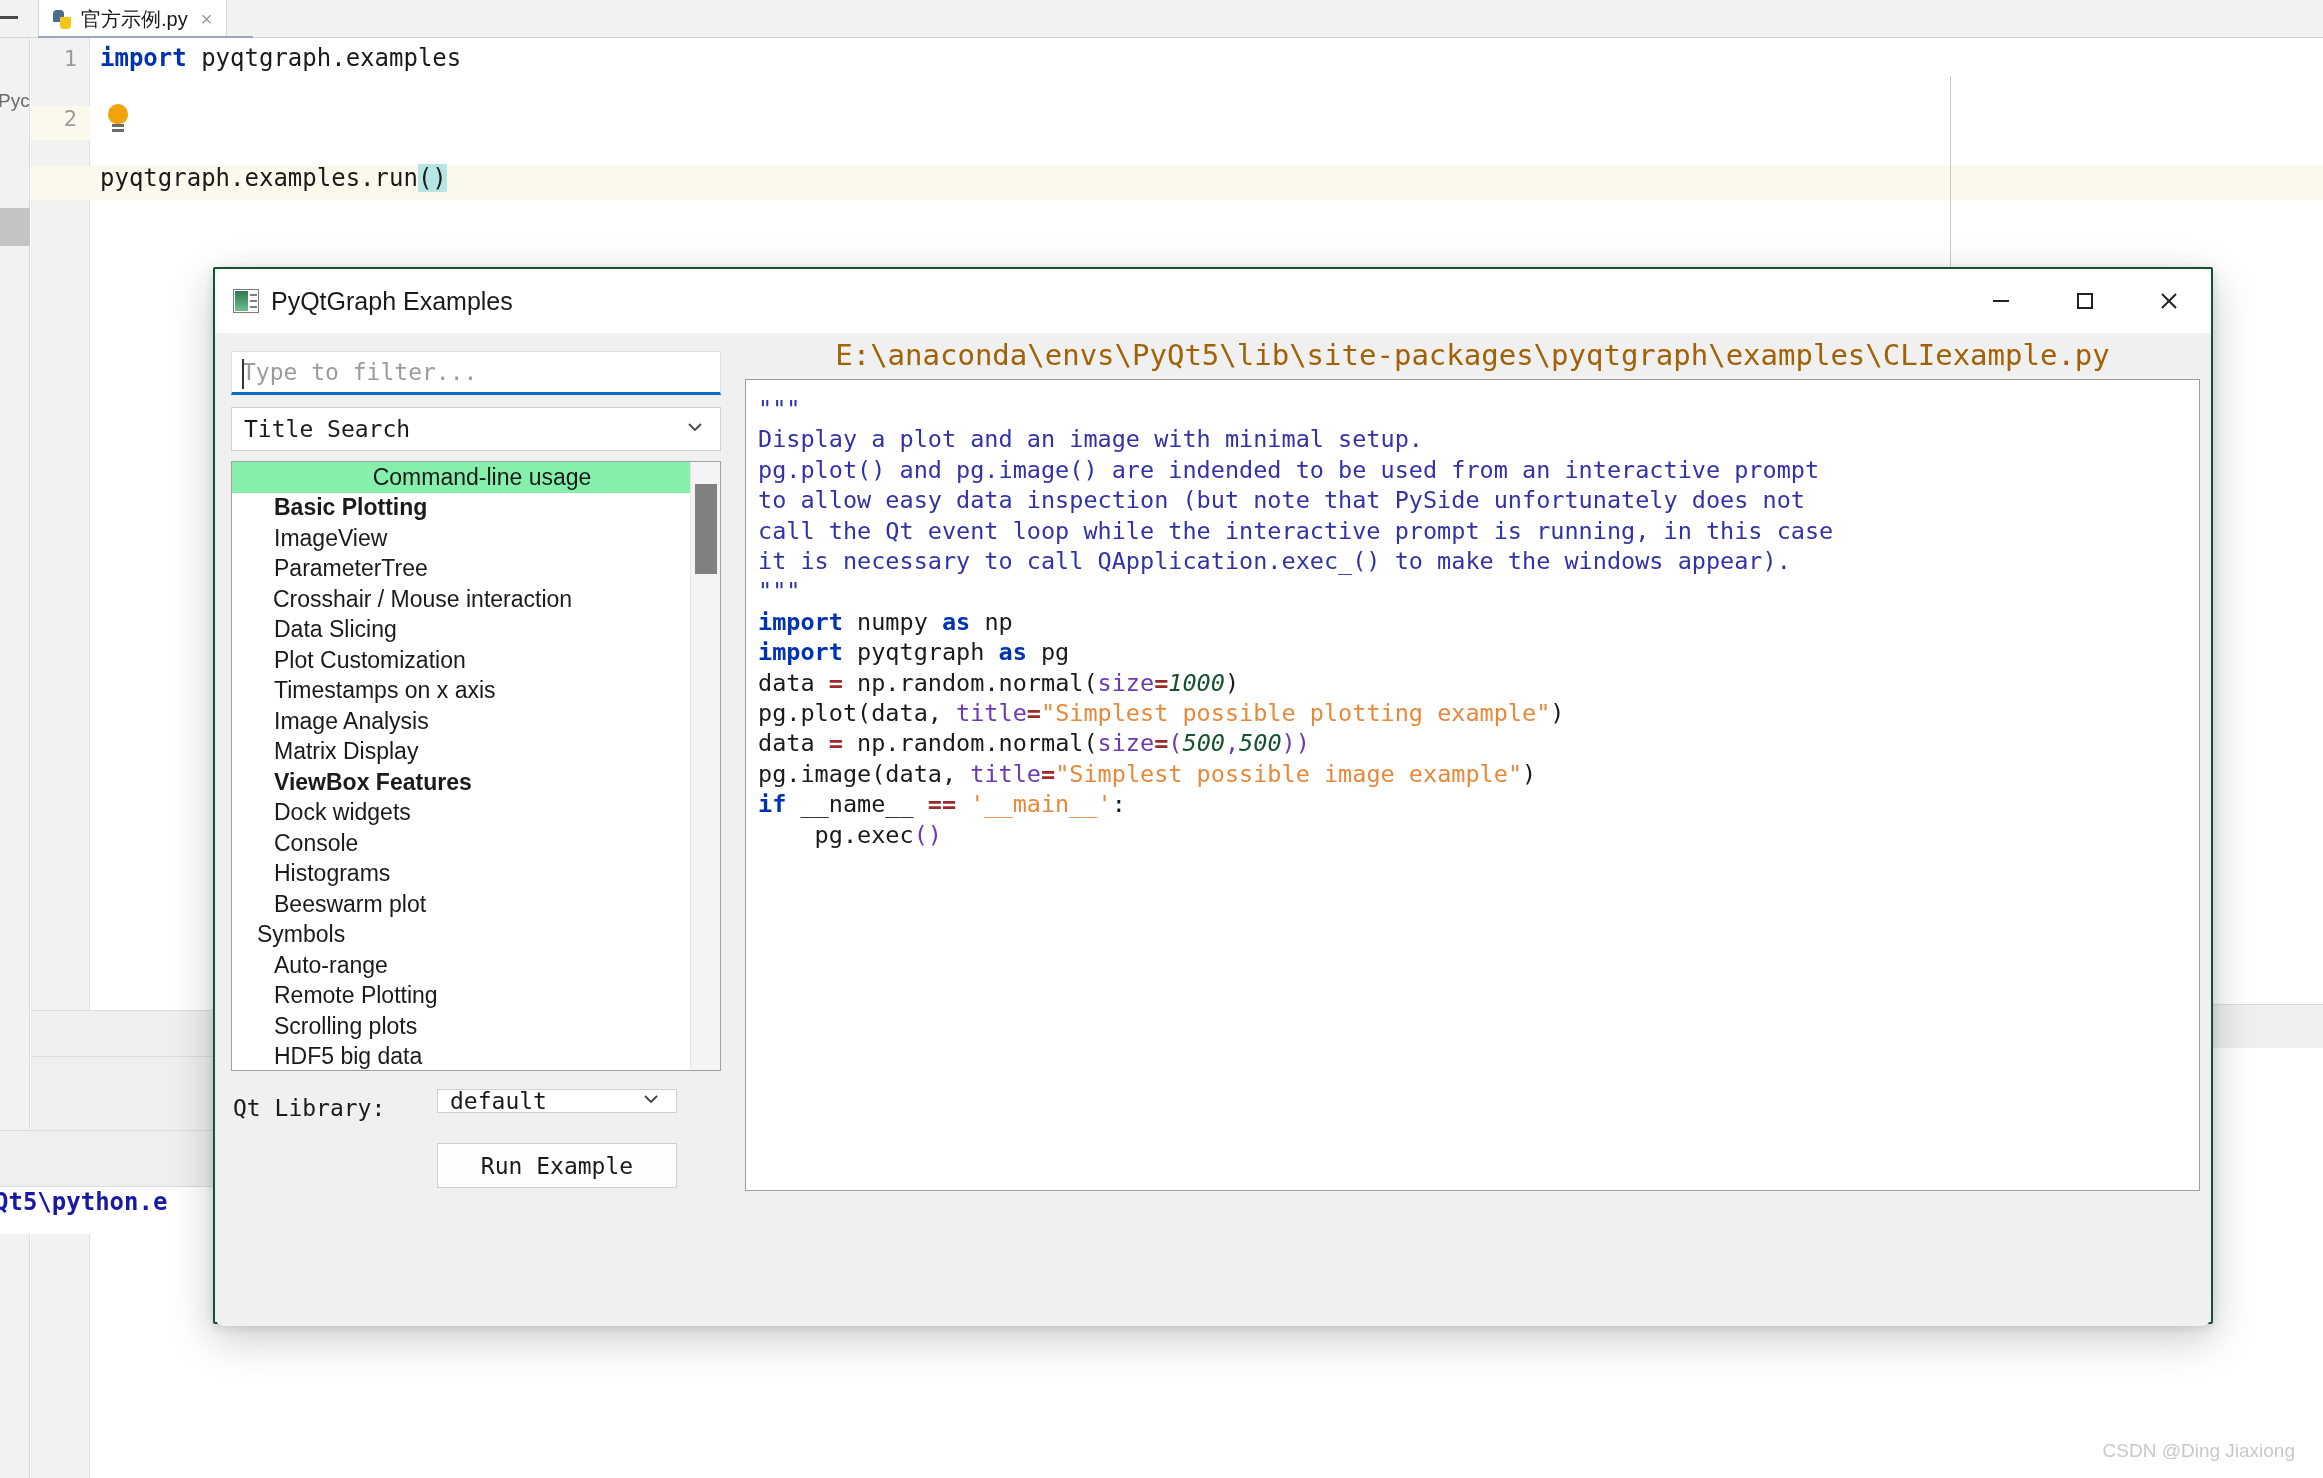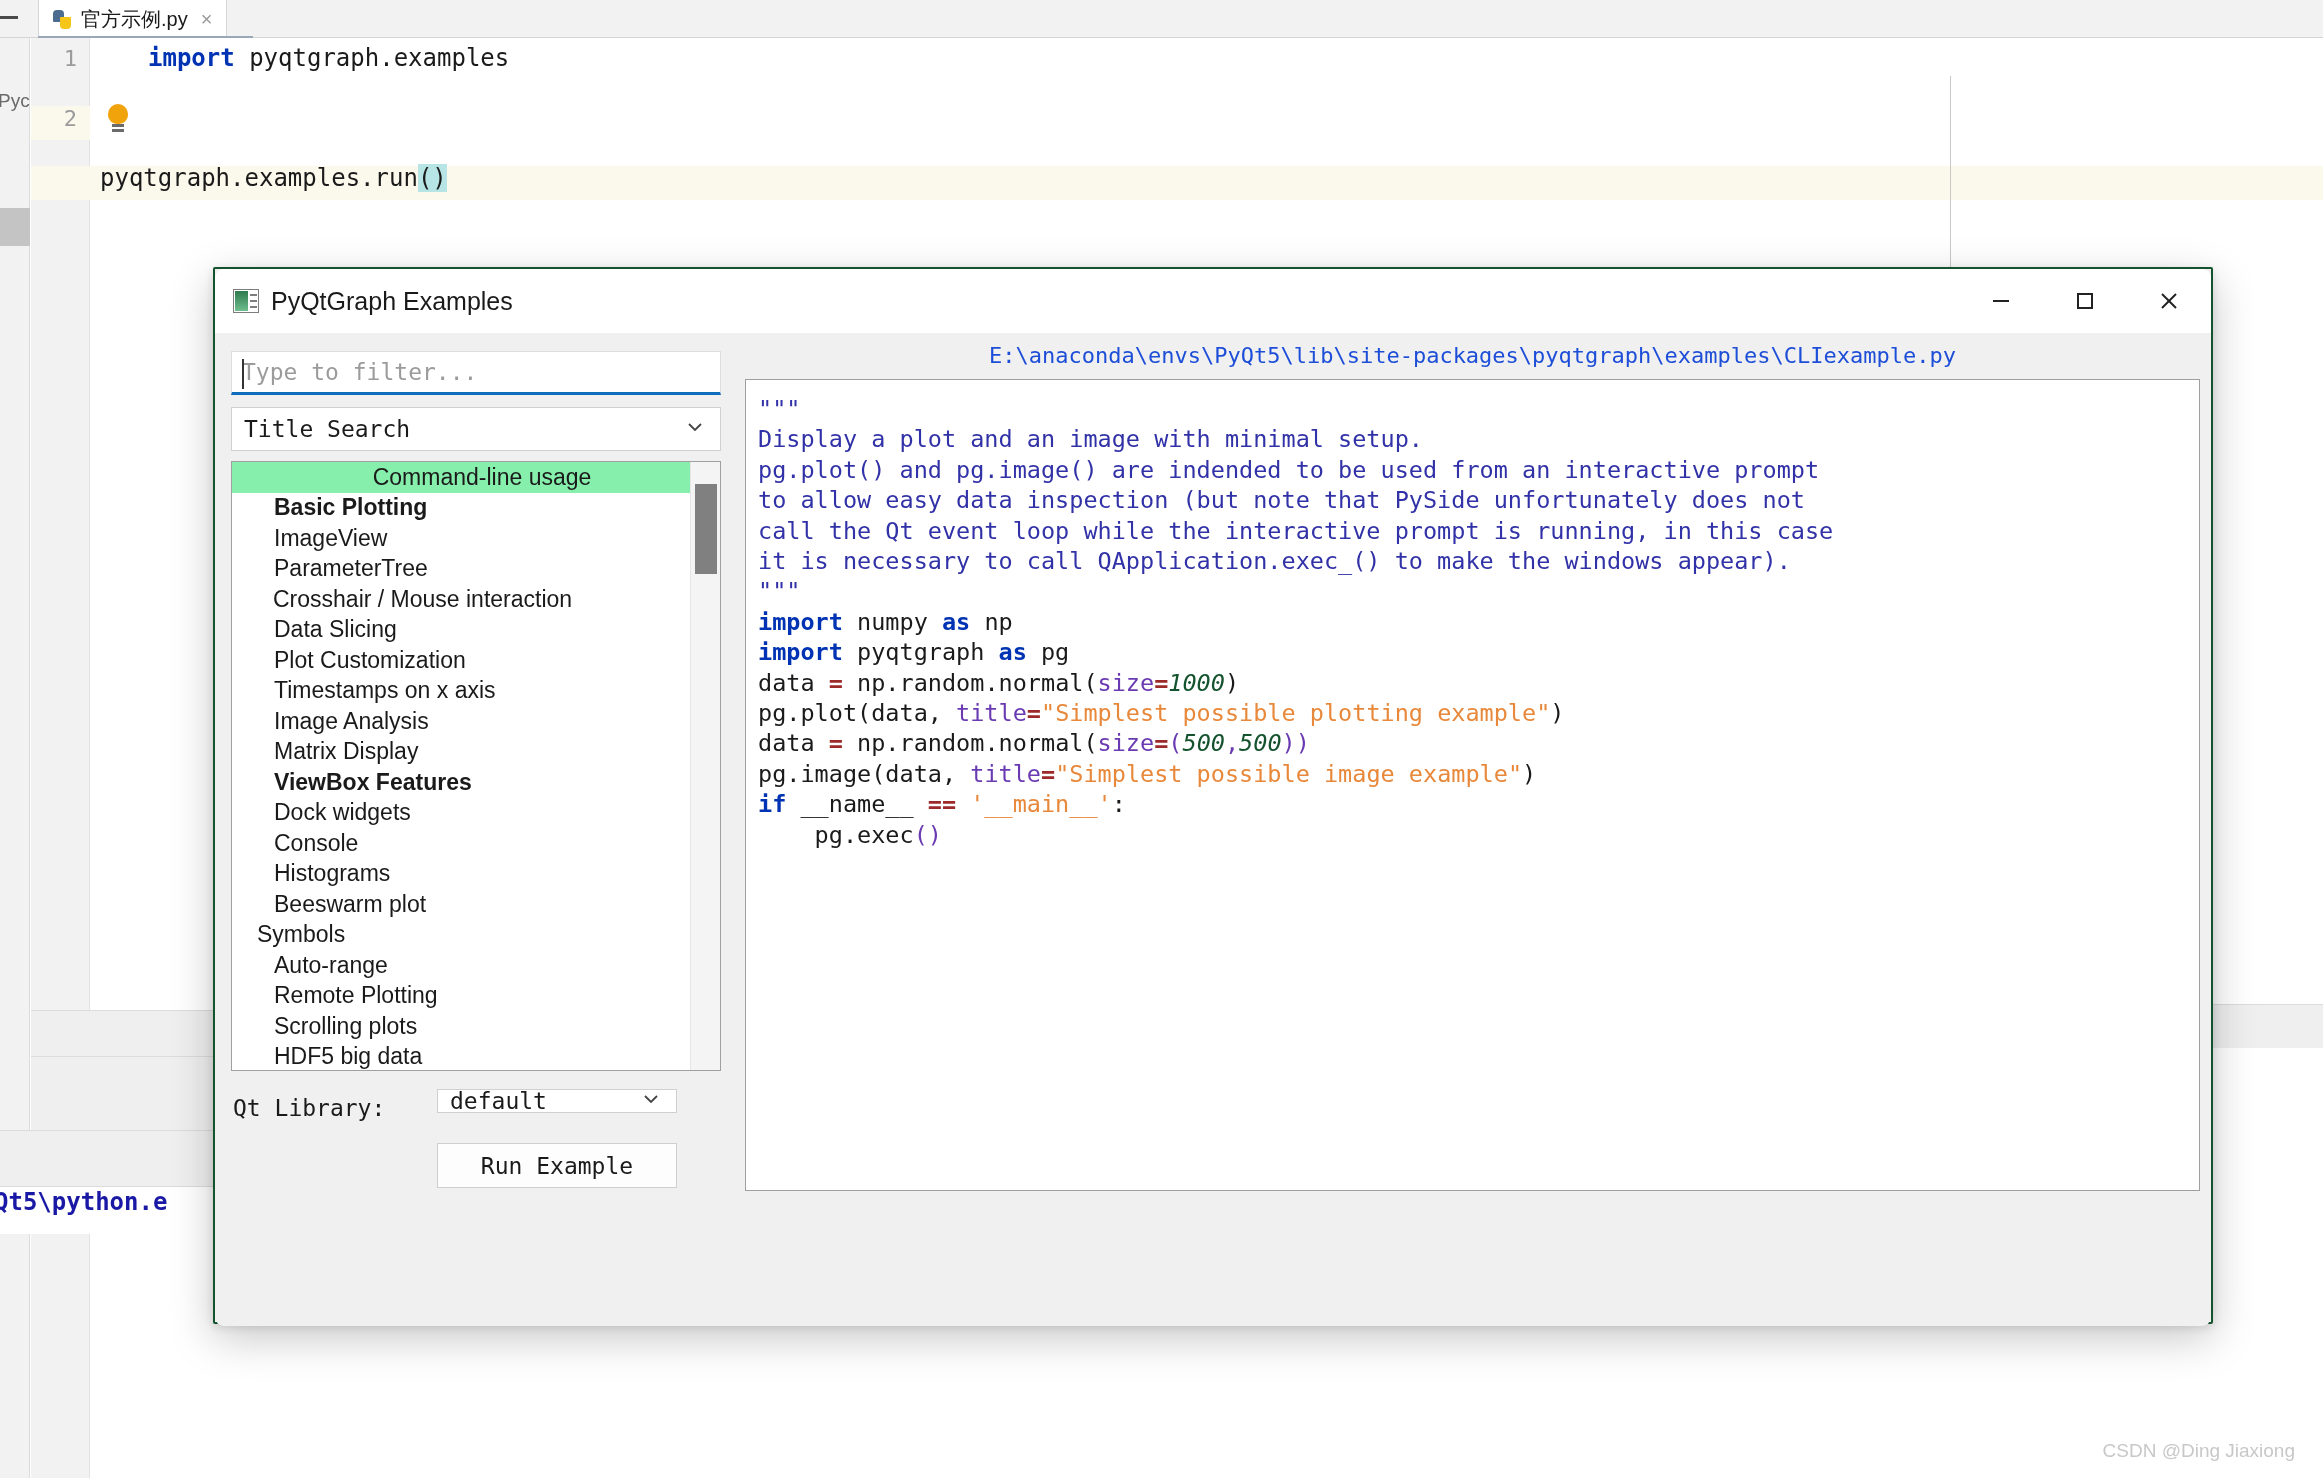--- a/index.html
+++ b/index.html
@@ -235,21 +235,21 @@
     font-family: "DejaVu Sans Mono", monospace;
     font-size: 23px; color: #1a1a1a;
     display: flex; align-items: center; justify-content: center;
   }
 
   
   .path-bar {
     position: absolute; left: 530px; top: 0px; width: 1455px; height: 44px;
     display: flex; align-items: center; justify-content: center;
     font-family: "DejaVu Sans Mono", monospace;
-    font-size: 22px; color: #1d4ed8; white-space: nowrap;
+    font-size: 29px; color: #a16207; white-space: nowrap;
   }
   .code-pane {
     position: absolute; left: 530px; top: 46px; width: 1455px; height: 812px;
     background: #ffffff; border: 1px solid #9f9f9f;
     overflow: hidden;
     padding: 14px 10px 0 12px;
   }
   .code-pane pre {
     margin: 0;
     font-family: "DejaVu Sans Mono", monospace;
@@ -293,21 +293,21 @@
   <div class="gutter">
     <div class="gutter-hl" style="top:68px;"></div>
     <div class="ln" style="top:8px;">1</div>
     <div class="ln" style="top:68px;">2</div>
     <div class="ln" style="top:128px;">3</div>
   </div>
 
   <div class="editor">
     <div class="hl-row" style="top:128px;"></div>
 
-    <div class="code-line" style="top:6px;margin-left:48px;"><span class="kw-blue">import</span><span class="plain"> pyqtgraph.examples</span></div>
+    <div class="code-line" style="top:6px;"><span class="kw-blue">import</span><span class="plain"> pyqtgraph.examples</span></div>
 
     <div class="bulb"></div>
 
     <div class="code-line" style="top:126px;"><span class="plain">pyqtgraph.examples.run</span><span class="plain paren-sel">()</span></div>
 
     <div class="editor-vline" style="left:1860px;"></div>
   </div>
 
   <div class="ide-hsplit" style="left:31px; top:1010px; width:260px; height:46px;"></div>
   <div class="ide-hsplit" style="left:31px; top:1056px; width:260px; height:74px;"></div>

